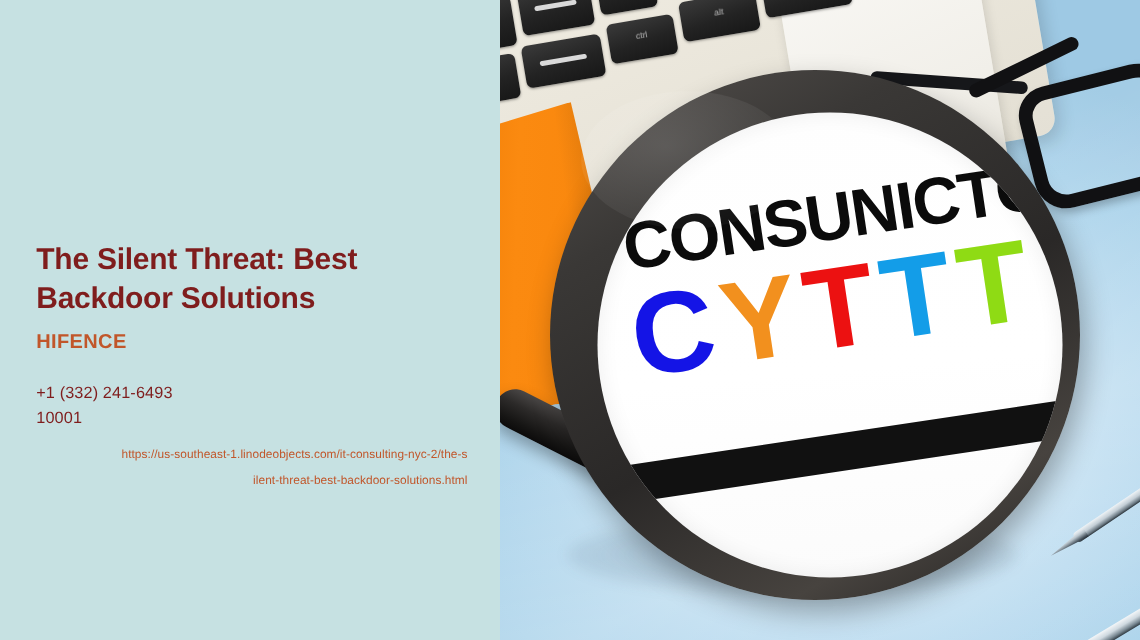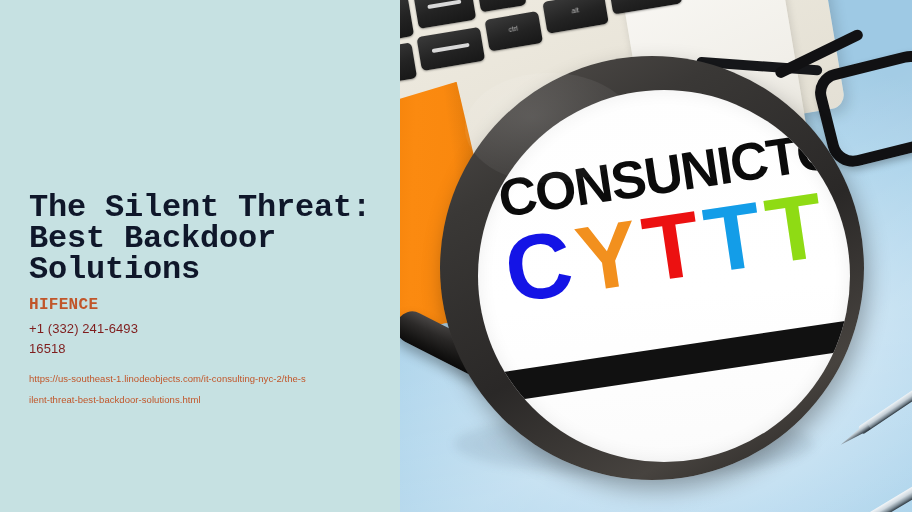--- a/index.html
+++ b/index.html
@@ -31,37 +31,36 @@
   }
 
   #text-block {
     position: absolute;
     left: 29px;
     top: 192px;
     width: 345px;
   }
 
   #page-title {
-    font-size: 32px;
+    font-size: 24px;
     line-height: 31px;
     font-weight: bold;
-    color: #0f172a;
+    color: #7f1d1d;
     letter-spacing: -0.2px;
     margin: 0 0 10px 0;
-    font-family: Liberation Mono, monospace;
+    font-family: Liberation Sans, sans-serif;
   }
 
   #company-name {
     font-size: 16px;
     line-height: 20px;
     font-weight: bold;
     color: #c1562a;
     letter-spacing: 0.3px;
-    margin: 0 0 4px 0;
-    font-family: Liberation Mono, monospace;
+    margin: 0 0 20px 0;
   }
 
   .contact-line {
     font-size: 13px;
     line-height: 20px;
     color: #7f1d1d;
     margin: 0;
     letter-spacing: 0.1px;
   }
 
@@ -69,20 +68,21 @@
     margin-top: 9px;
   }
 
   .url-line {
     font-size: 9.5px;
     line-height: 21px;
     color: #c1562a;
     margin: 0;
     letter-spacing: 0.05px;
     word-break: break-all;
+    text-align: right;
   }
 
   
   #photo-panel {
     position: absolute;
     left: 400px; top: 0;
     width: 512px;
     height: 512px;
     overflow: hidden;
     background:
@@ -365,21 +365,21 @@
     <div id="text-block">
 
       <h1 id="page-title">The Silent Threat: Best Backdoor Solutions</h1>
 
       <div id="company-name">HIFENCE</div>
 
       <p class="contact-line">+1 (332) 241-6493</p>
 
 
 
-      <p class="contact-line">16518</p>
+      <p class="contact-line">10001</p>
 
       <div id="url-block">
         <p class="url-line">https://us-southeast-1.linodeobjects.com/it-consulting-nyc-2/the-s</p>
         <p class="url-line">ilent-threat-best-backdoor-solutions.html</p>
       </div>
 
     </div>
   </div>
 
   <div id="photo-panel">

